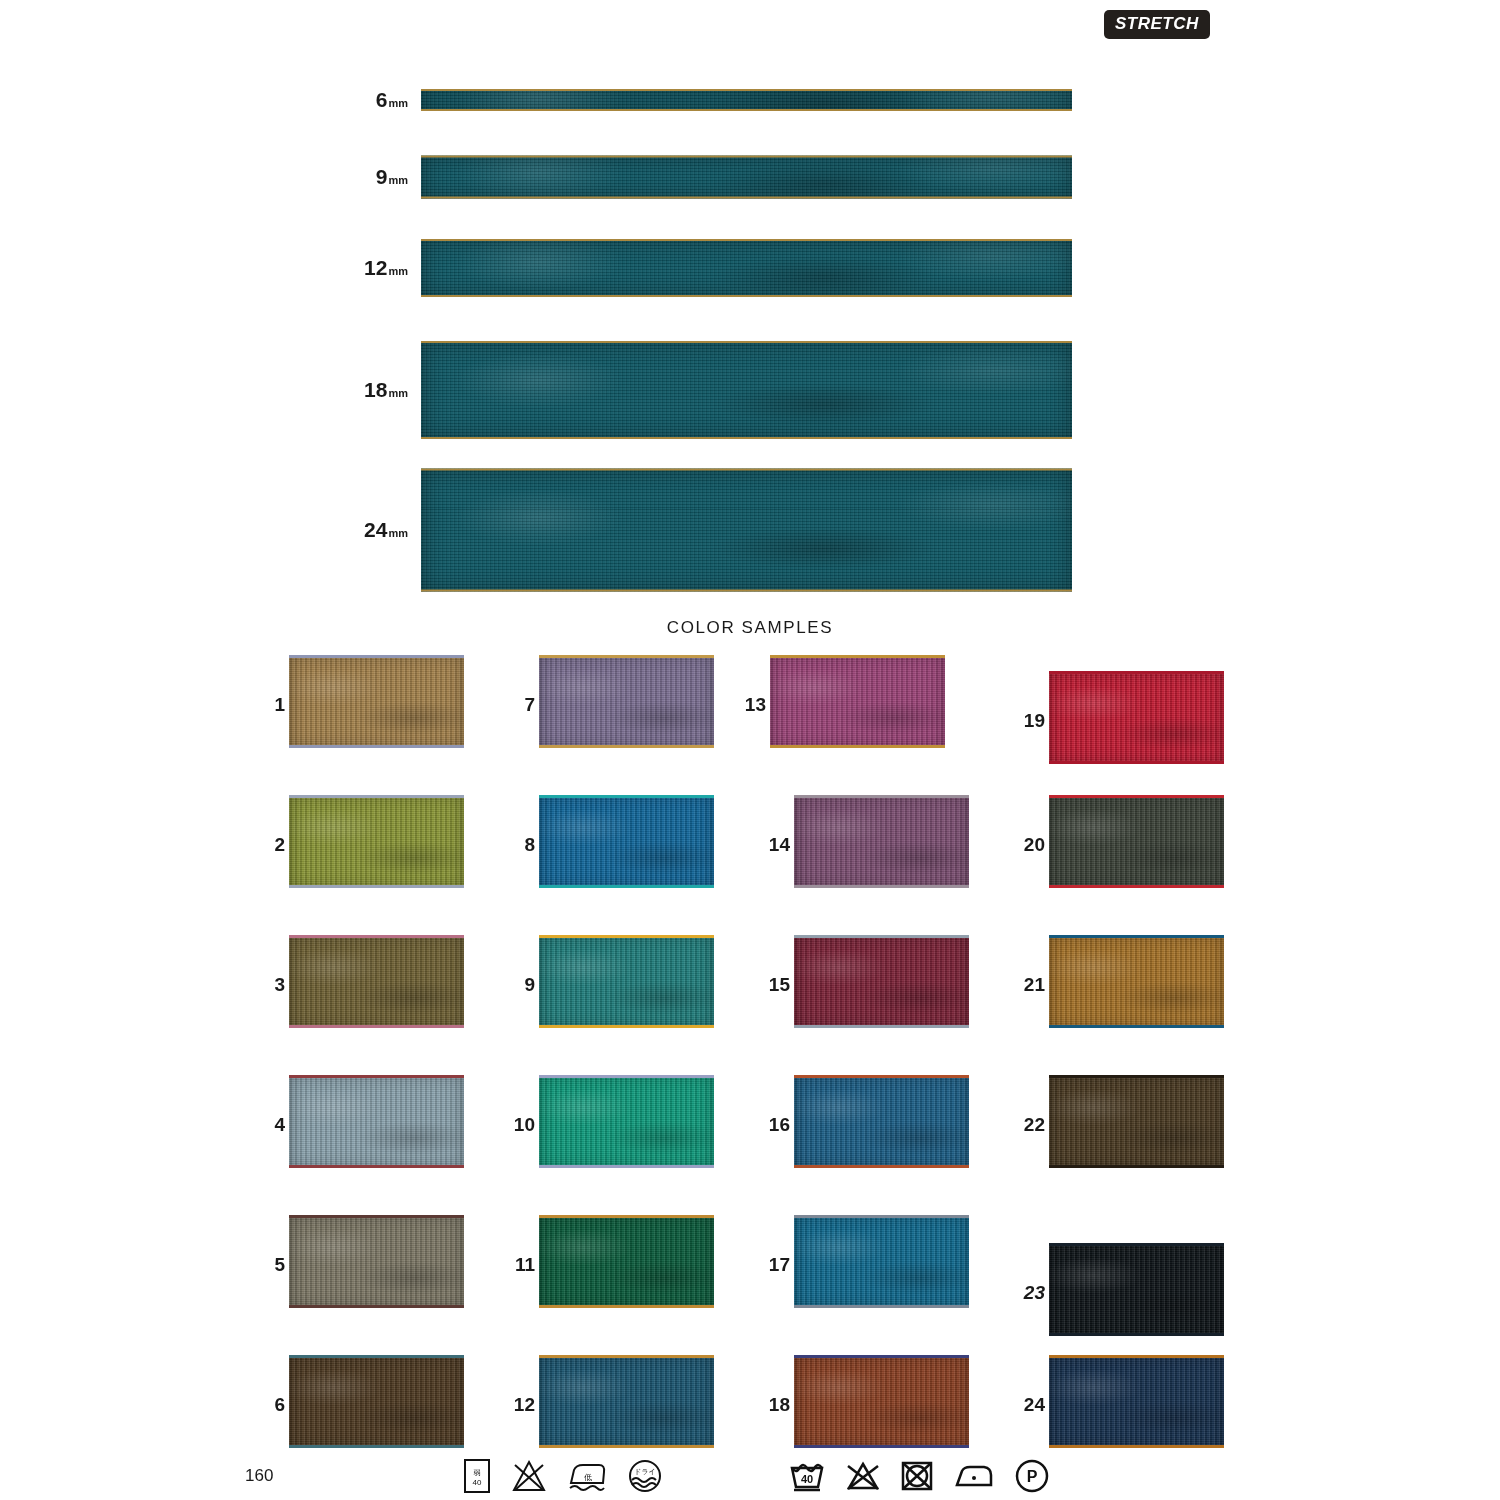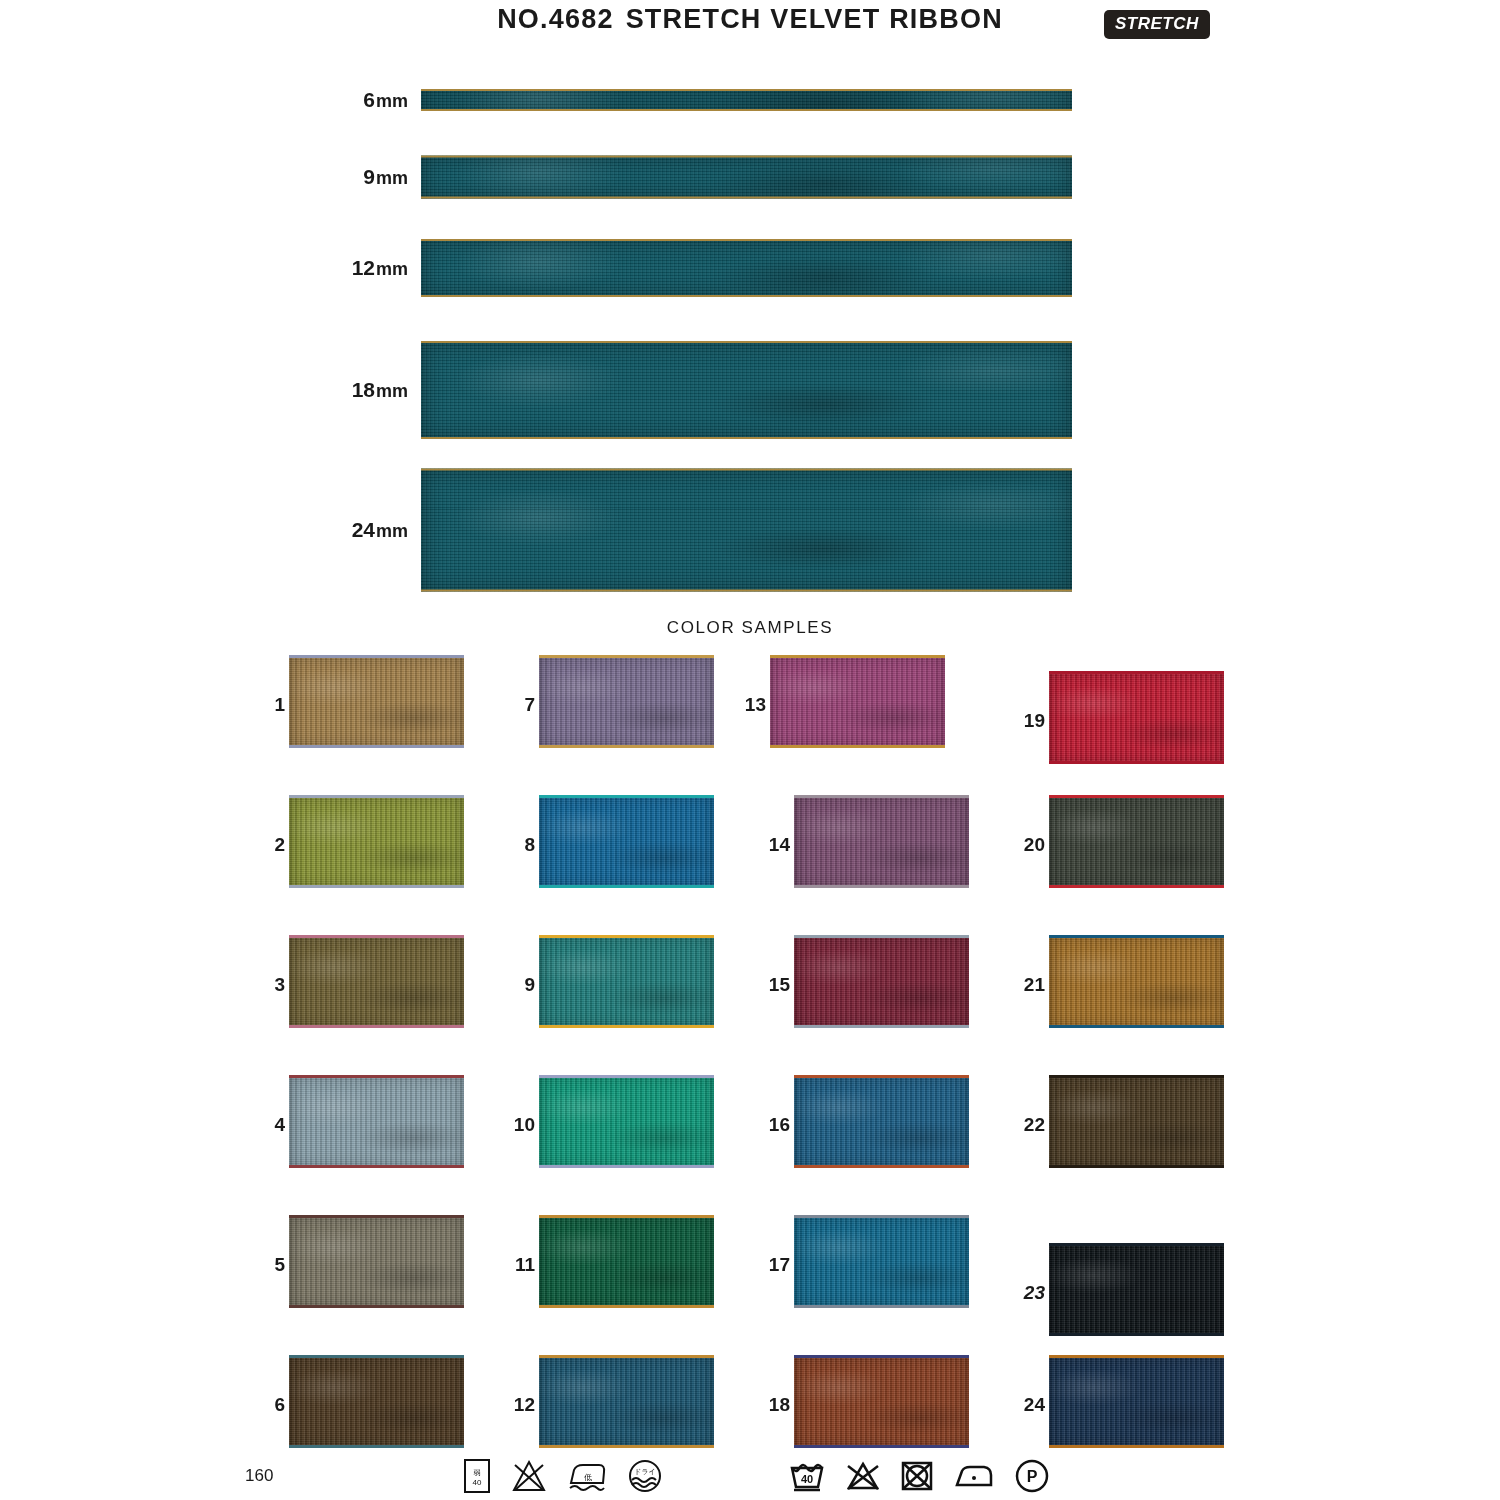--- a/index.html
+++ b/index.html
@@ -34,21 +34,21 @@
     padding:4px 11px 5px 11px;font-size:17px;font-weight:bold;
     font-style:italic;letter-spacing:.5px;
   }
 
   
   .strip-row{position:absolute;left:0;width:1500px;}
   .strip-label{
     position:absolute;right:1092px;font-size:21px;font-weight:bold;
     white-space:nowrap;transform:translateY(-50%);
   }
-  .strip-label .u{font-size:18px;font-weight:bold;padding-left:1px;}
+  .strip-label .u{font-size:11px;font-weight:bold;padding-left:1px;}
   .strip{
     position:absolute;left:421px;width:651px;
     background:#0d5663;
     box-shadow:inset 0 0 22px rgba(0,0,0,.42);
     transform:translateY(-50%);
   }
   .strip .pile{
     position:absolute;inset:0;opacity:.85;
     background-image:
       repeating-linear-gradient(90deg,rgba(255,255,255,.055) 0 1px,rgba(0,0,0,.10) 1px 2px,rgba(255,255,255,.02) 2px 4px),
@@ -94,23 +94,20 @@
   .care{position:absolute;top:1458px;display:flex;align-items:center;gap:19px;}
   .care svg{display:block;}
   .care-a{left:462px;}
   .care-b{left:788px;}
 </style>
 </head>
 <body>
 
 <div class="page">
 
-  <div class="title">
-    <span>NO.4682</span><span class="gap"></span><span>STRETCH  VELVET  RIBBON</span>
-  </div>
 
 
   <div class="stretch-badge">STRETCH</div>
 
   <div id="strips">
       <div class="strip-row" style="top: 0px;">
         <div class="strip-label" style="top: 100px;"><span>6</span><span class="u">mm</span></div>
         <div class="strip" style="top: 100px; height: 22px; background: rgb(13, 86, 99);">
           <div class="pile"></div>
           <div class="edge-t" style="background: rgb(182, 141, 62);"></div>

